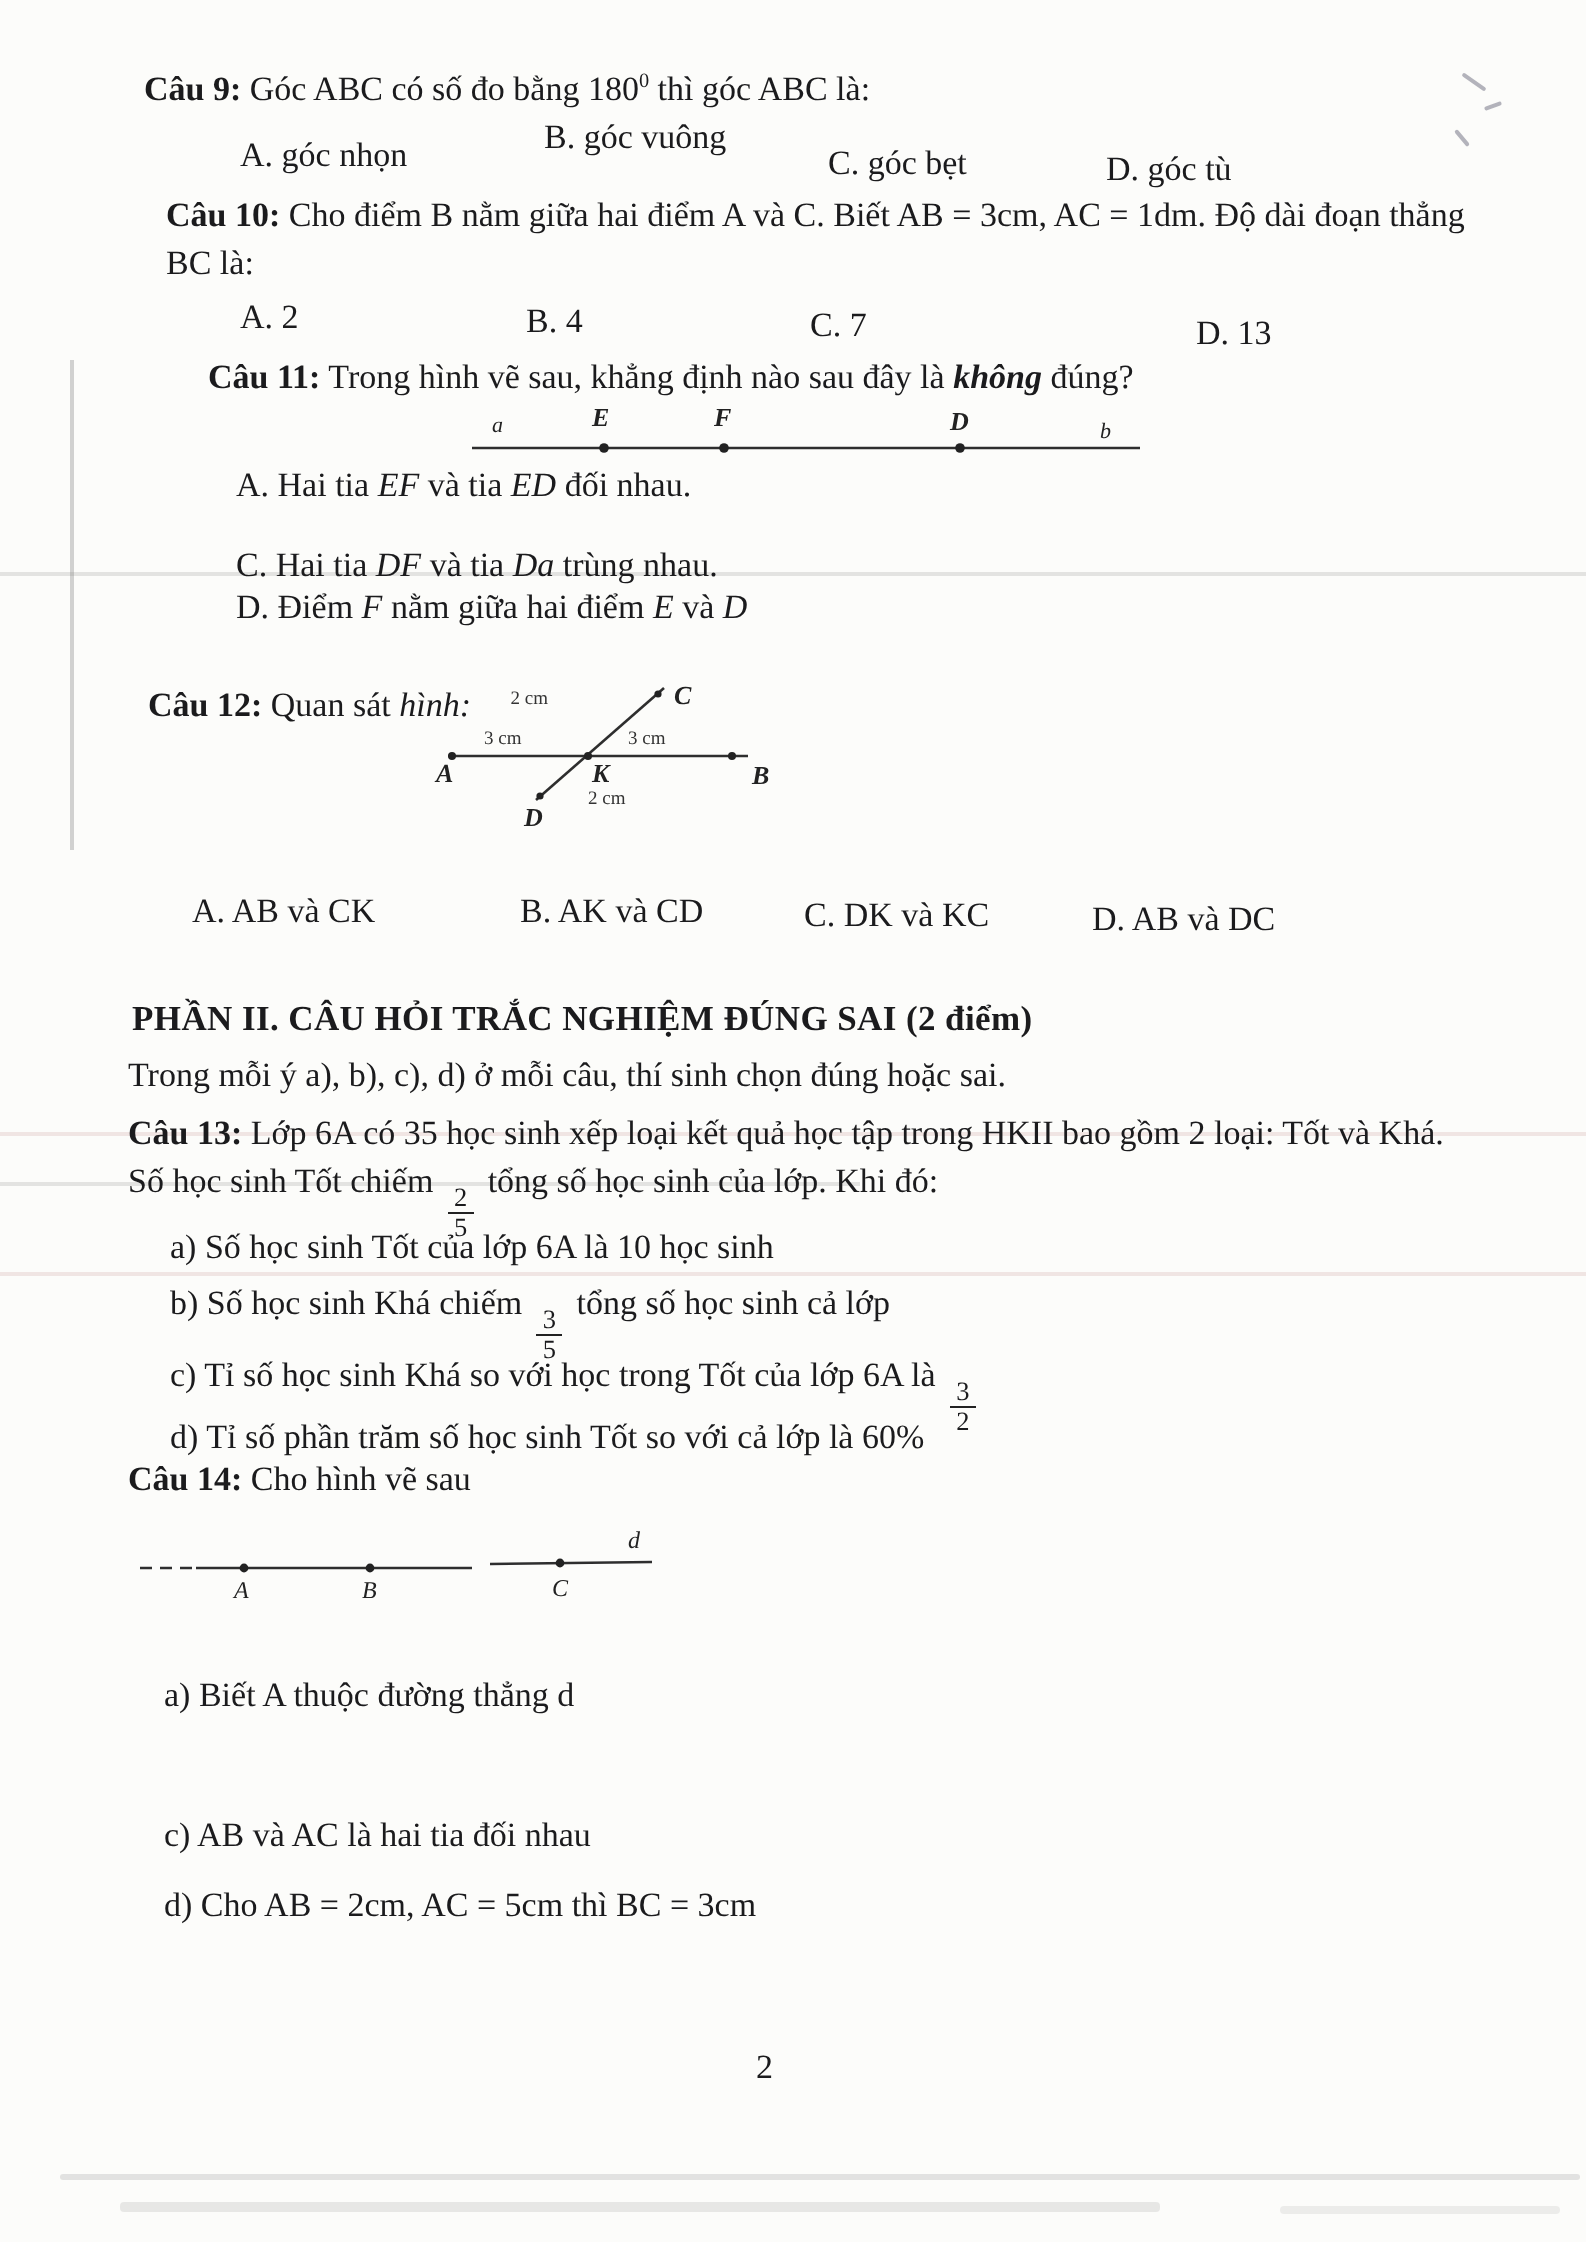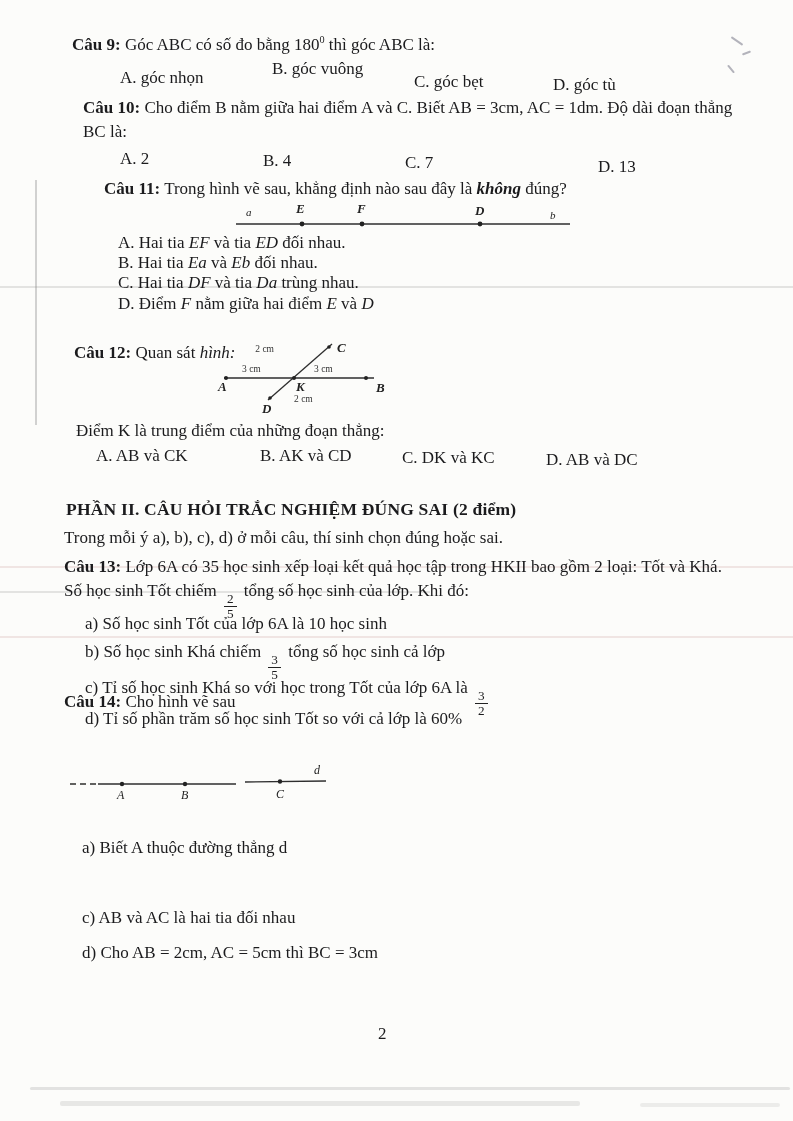--- a/index.html
+++ b/index.html
@@ -94,23 +94,20 @@
     <text class="flbl small" x="14" y="16">a</text>
     <text class="flbl bold" x="64" y="13">E</text>
     <text class="flbl bold" x="125" y="13">F</text>
     <text class="flbl bold" x="243" y="15">D</text>
     <text class="flbl small" x="318" y="19">b</text>
   </svg>
 
   <div class="abs" style="left:118px;top:231px;">
     <span>A. Hai tia </span><i class="mi">EF</i><span>  và tia </span><i class="mi">ED</i><span>  đối nhau.</span><i class="mi"></i>
   </div>
-  <div class="abs" style="left:118px;top:251px;">
-    <span>B. Hai tia </span><i class="mi">Ea</i><span> và </span><i class="mi">Eb</i><span>  đối nhau.</span><i class="mi"></i>
-  </div>
   <div class="abs" style="left:118px;top:271px;">
     <span>C. Hai tia </span><i class="mi">DF</i><span>  và tia </span><i class="mi">Da</i><span>  trùng nhau.</span><i class="mi"></i>
   </div>
   <div class="abs" style="left:118px;top:292px;">
     <span>D. Điểm </span><i class="mi">F</i><span> nằm giữa hai điểm </span><i class="mi">E</i><span> và </span><i class="mi">D</i>
   </div>
 
   <div class="abs" style="left:74px;top:341px;">
     <b class="qlabel">Câu 12:</b><span> Quan sát </span><span class="it">hình:</span>
   </div>
@@ -127,21 +124,20 @@
     <text class="flbl bold" x="121" y="14">C</text>
     <text class="dim" x="26" y="34">3 cm</text>
     <text class="dim" x="98" y="34">3 cm</text>
     <text class="flbl bold" x="2" y="53">A</text>
     <text class="flbl bold" x="80" y="53">K</text>
     <text class="flbl bold" x="160" y="54">B</text>
     <text class="dim" x="78" y="64">2 cm</text>
     <text class="flbl bold" x="46" y="75">D</text>
   </svg>
 
-  <div class="abs" style="left:76px;top:419px;">Điểm K là trung điểm  của  những đoạn thẳng:</div>
   <span class="abs opt" style="left:96px;top:444px;">A. AB và CK</span>
   <span class="abs opt" style="left:260px;top:444px;">B. AK và CD</span>
   <span class="abs opt" style="left:402px;top:446px;">C. DK và KC</span>
   <span class="abs opt" style="left:546px;top:448px;">D. AB và DC</span>
 
   <div class="abs section-title" style="left:66px;top:497px;">PHẦN II. CÂU HỎI TRẮC NGHIỆM ĐÚNG SAI  (2 điểm)</div>
   <div class="abs" style="left:64px;top:526px;">Trong mỗi ý  a), b), c), d) ở mỗi câu, thí sinh chọn đúng hoặc sai.</div>
 
   <div class="abs qtext" style="left:64px;top:555px;width:678px;">
     <b class="qlabel">Câu 13:</b><span> Lớp 6A có 35 học sinh xếp loại kết quả học tập trong HKII bao gồm 2 loại: Tốt và Khá. Số học sinh Tốt chiếm </span><span class="frac">
@@ -157,21 +153,21 @@
       </span><span> tổng số học sinh cả lớp</span>
   </div>
   <div class="abs" style="left:85px;top:676px;">
     <span>c)  Tỉ số học sinh Khá so với học trong Tốt của lớp 6A là </span><span class="frac">
         <span class="num">3</span>
         <span class="den">2</span>
       </span><span></span>
   </div>
   <div class="abs" style="left:85px;top:707px;">d)  Tỉ số phần trăm số học sinh Tốt so với cả lớp là 60%</div>
 
-  <div class="abs" style="left:64px;top:690px;">
+  <div class="abs" style="left:64px;top:728px;">
     <b class="qlabel">Câu 14:</b><span> Cho hình vẽ sau</span>
   </div>
 
   <svg class="abs" style="left:68px;top:764px;" width="268" height="40" viewBox="0 0 268 40">
     <line x1="2" y1="20" x2="30" y2="20" stroke-dasharray="6 4"></line>
     <line x1="30" y1="20" x2="168" y2="20"></line>
     <line x1="177" y1="18" x2="258" y2="17"></line>
     <circle cx="54" cy="20" r="2.2"></circle>
     <circle cx="117" cy="20" r="2.2"></circle>
     <circle cx="212" cy="17.5" r="2.2"></circle>

